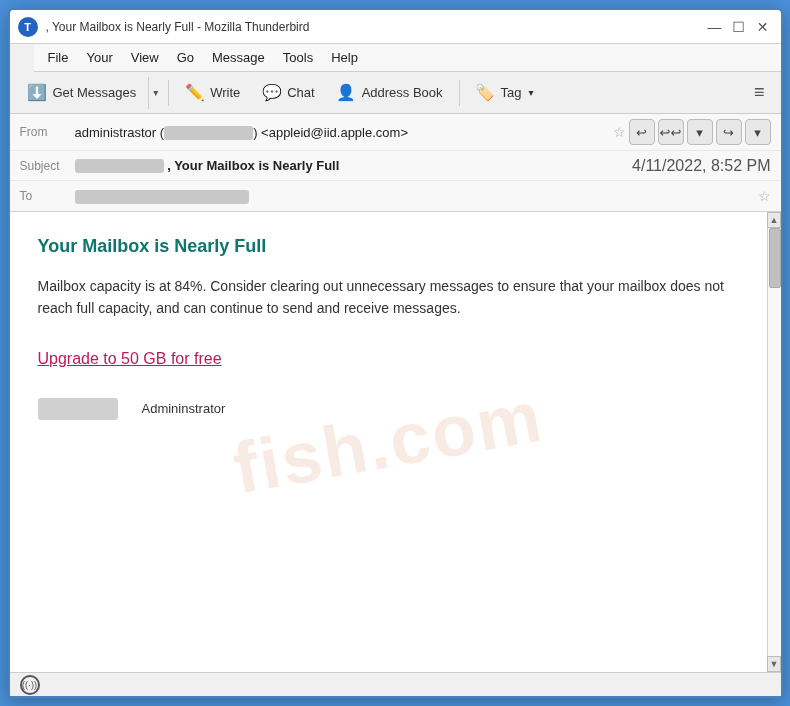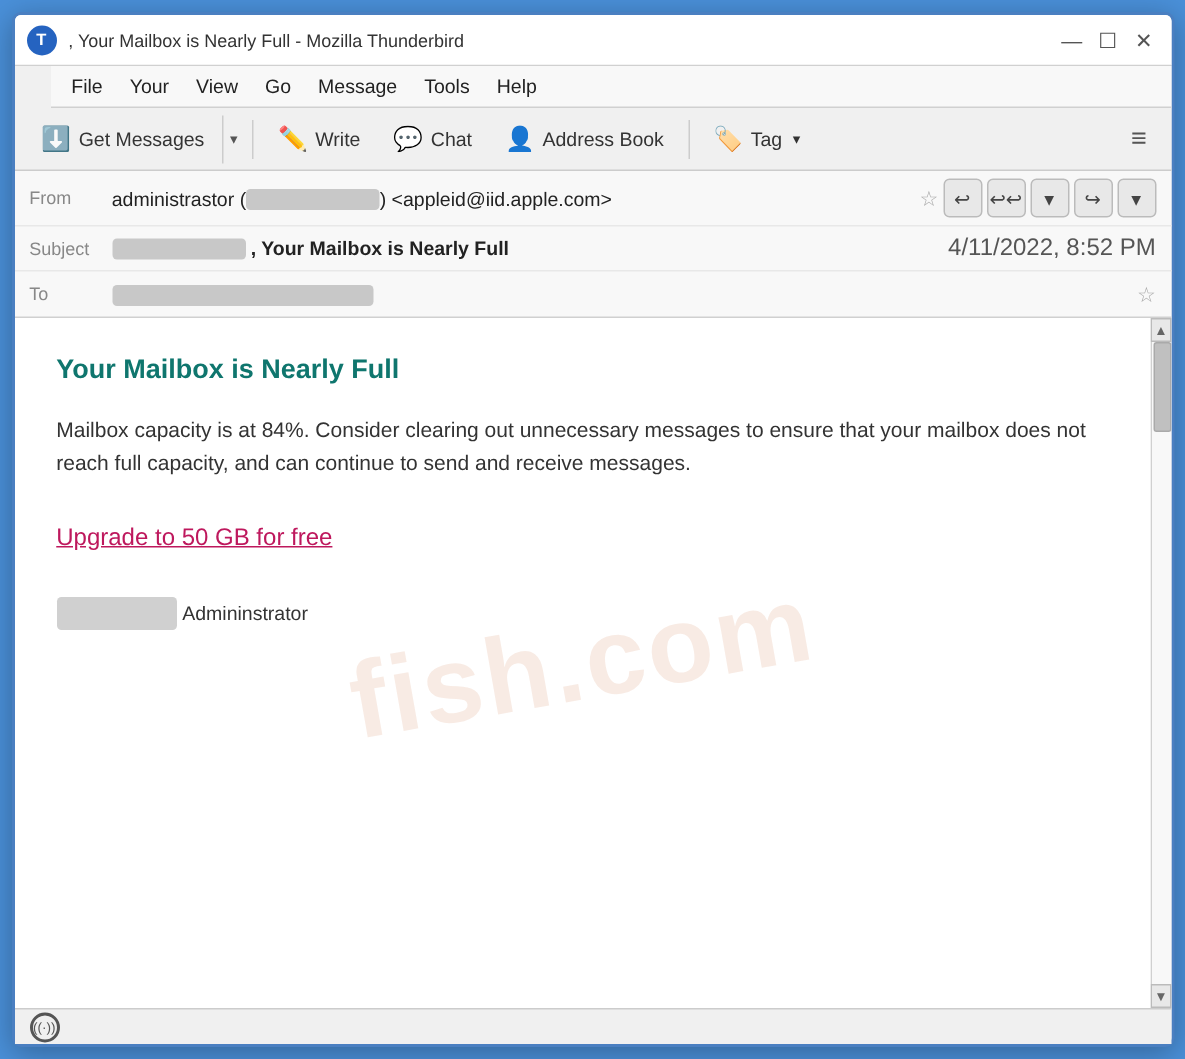--- a/index.html
+++ b/index.html
@@ -239,21 +239,21 @@
       text-align: left;
       font-size: 16px;
       color: #be185d;
       text-decoration: underline;
       margin: 10px 0 30px 0;
       cursor: pointer;
     }
     .signature-area {
       display: flex;
       align-items: center;
-      gap: 4px;
+      gap: 24px;
       margin-top: 20px;
     }
     .sig-image {
       width: 80px;
       height: 22px;
       background: #d0d0d0;
       border-radius: 3px;
     }
     .sig-name { font-size: 13px; color: #333; }
 

